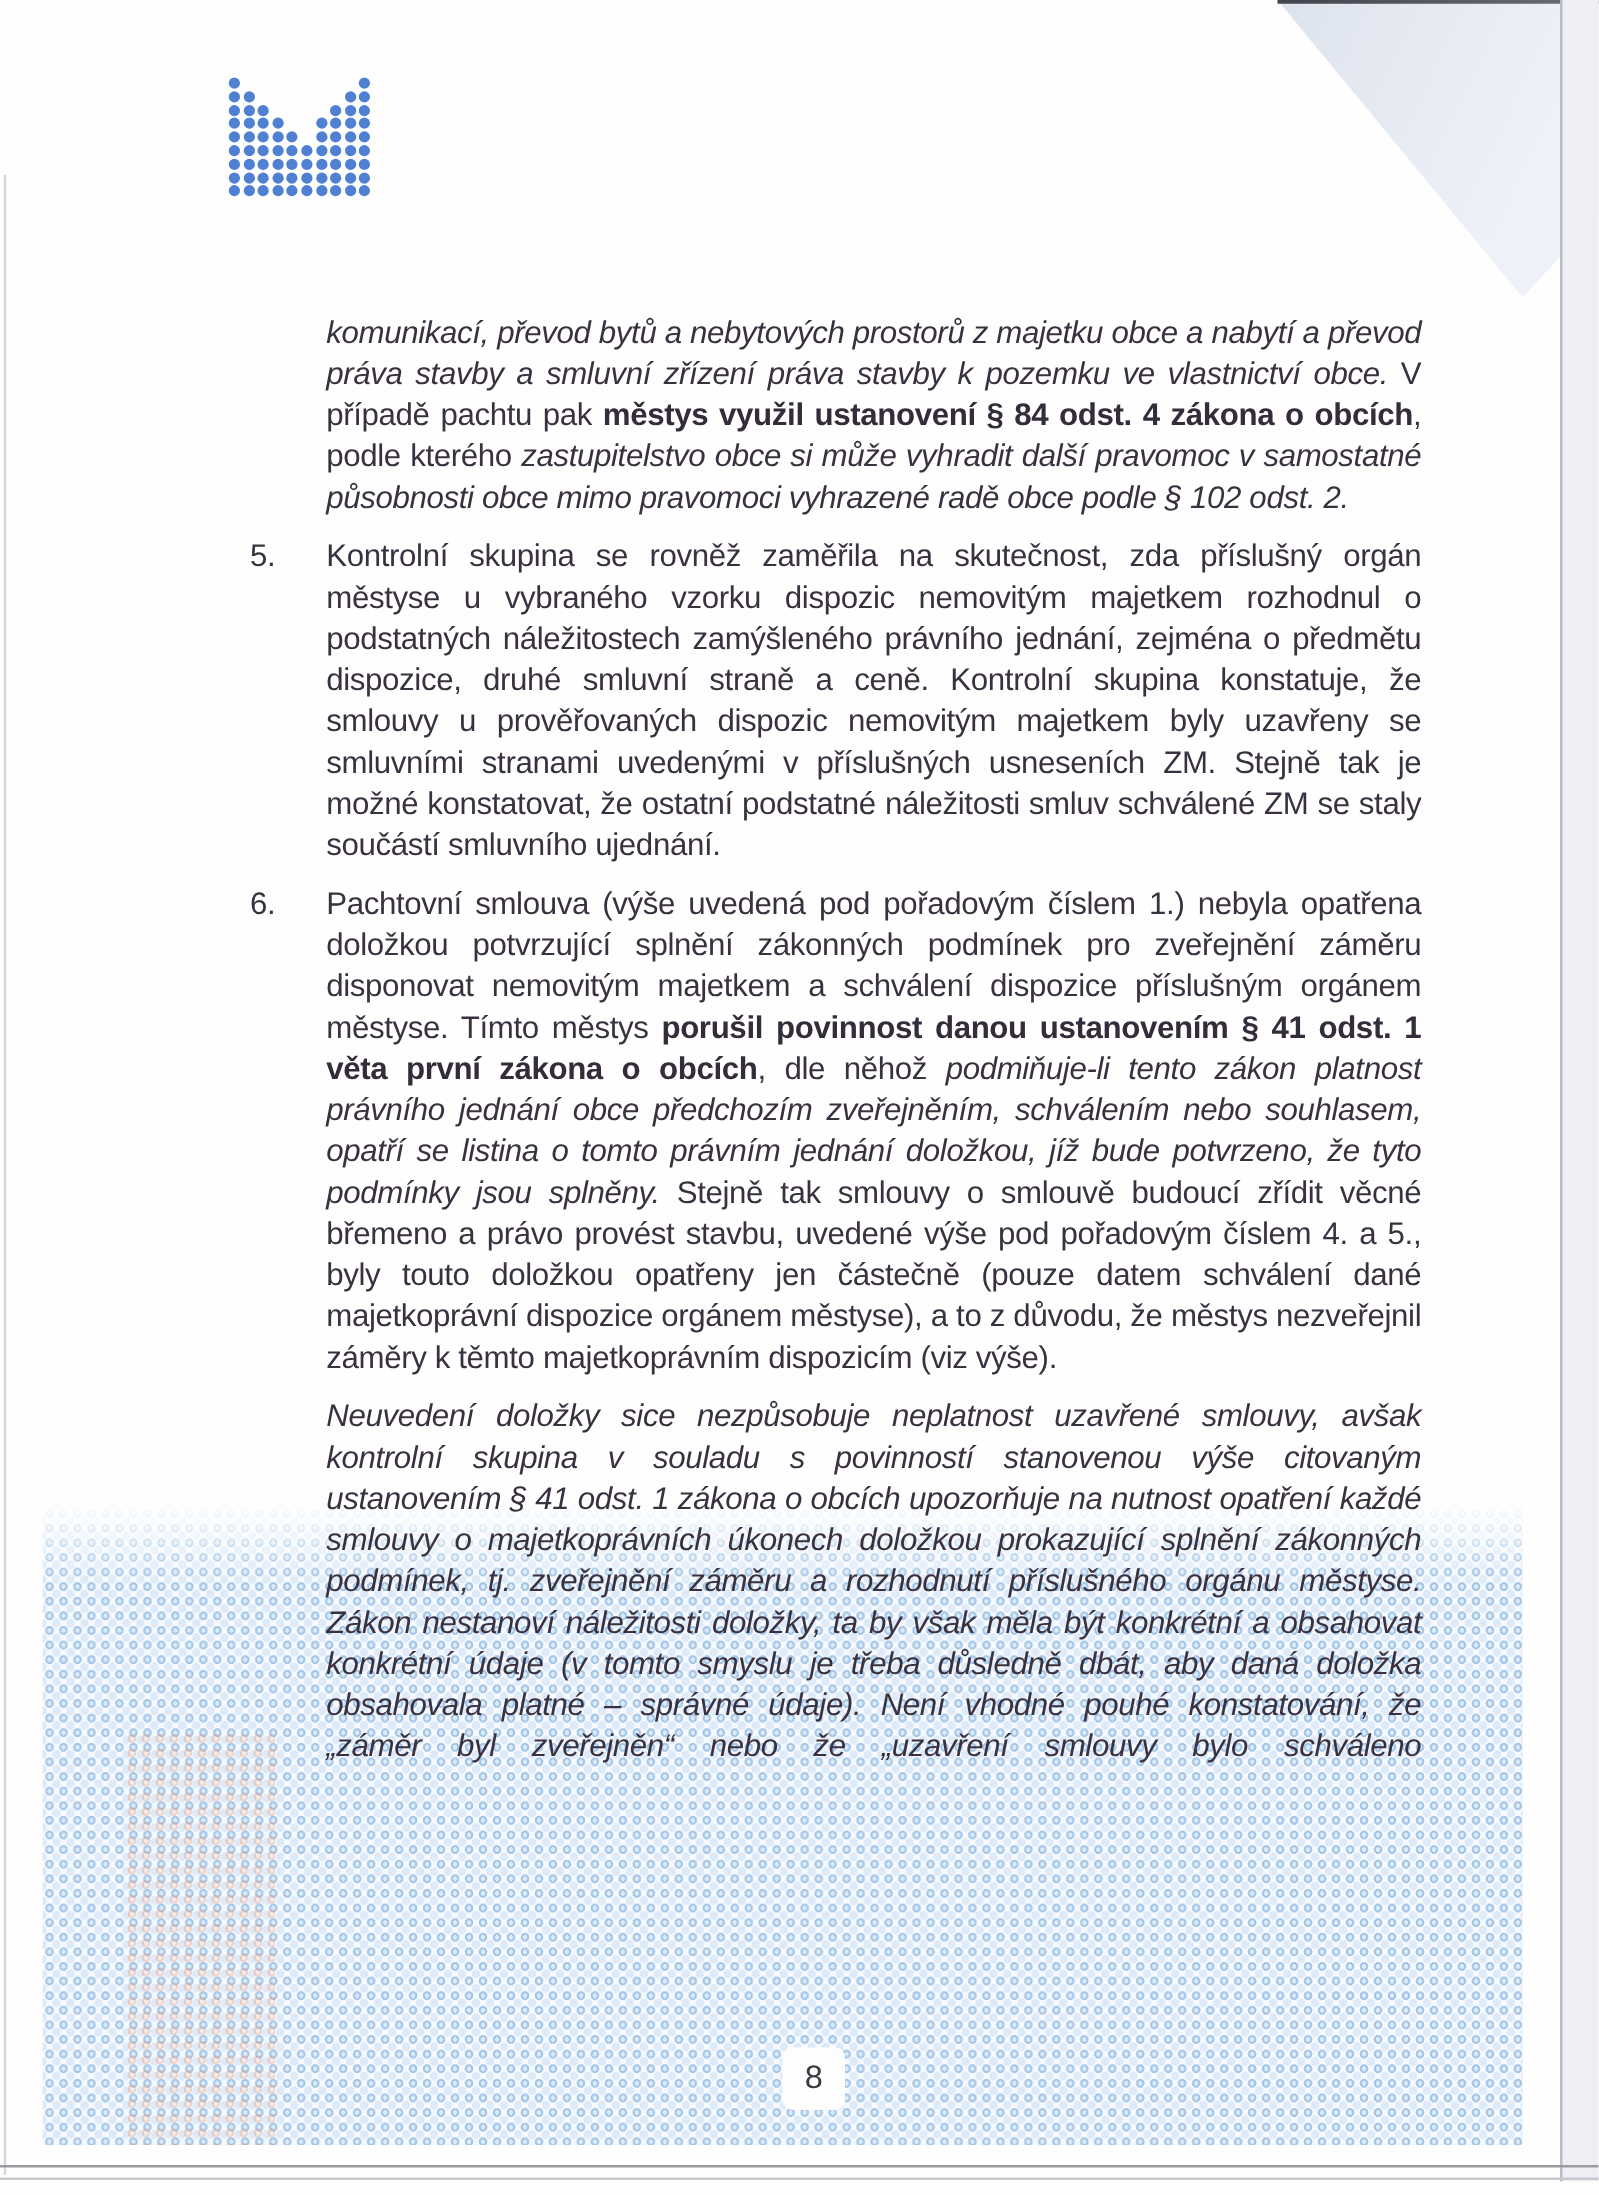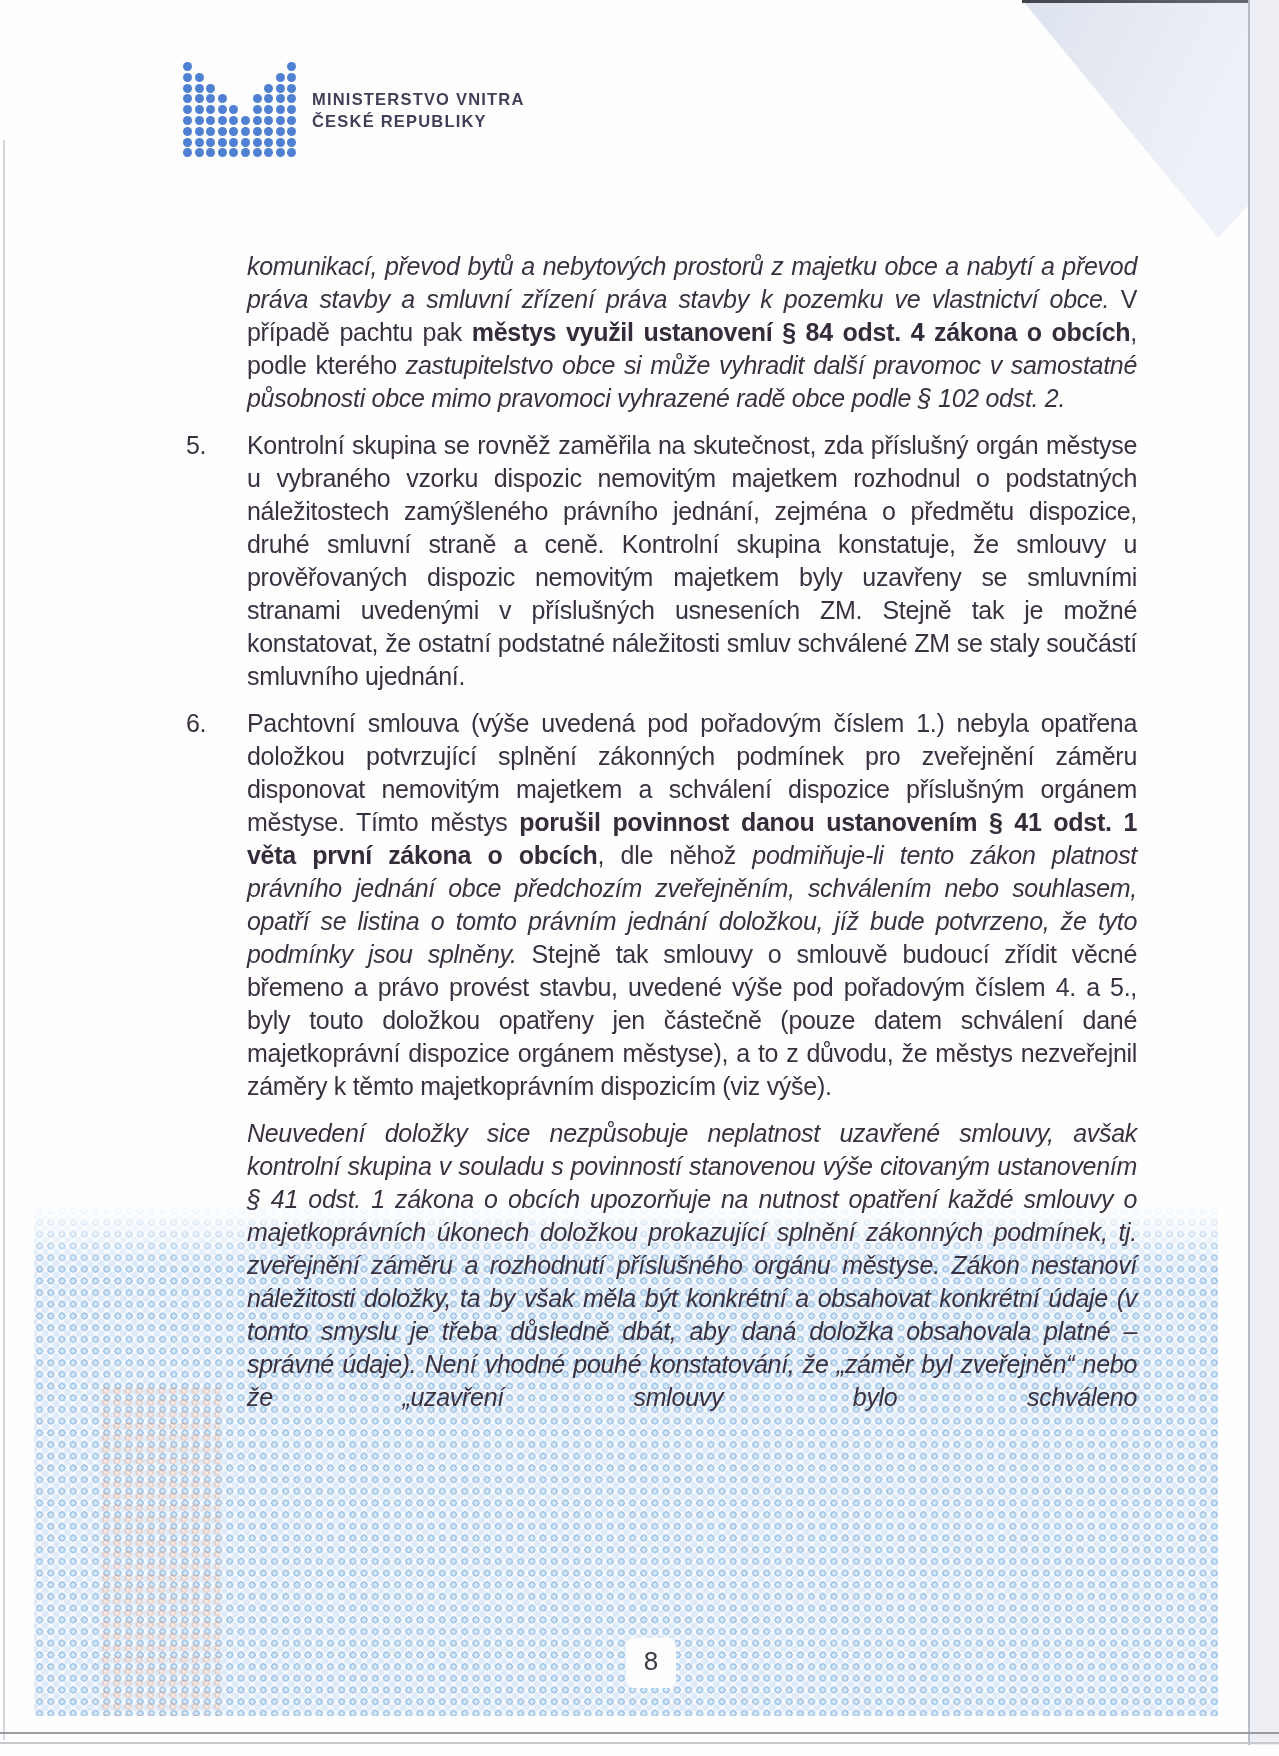--- a/index.html
+++ b/index.html
@@ -41,21 +41,21 @@
     z-index:1;}
   #halftone-warm-band{position:absolute;left:66px;top:180px;width:120px;height:331px;
     background-image:radial-gradient(circle at 5.6px 5.8px, rgba(244,216,200,0.9) 0 1.7px, rgba(222,150,118,0.8) 1.7px 3.4px, rgba(255,255,255,0) 3.7px);
     background-size:11.2px 11.7px;opacity:0.45;}
   #halftone-fade{position:absolute;left:0;top:0;width:100%;height:60px;
     background:linear-gradient(to bottom, rgba(255,255,255,0.96), rgba(255,255,255,0));}
 
   
   #doc-body{position:absolute;left:185px;top:250px;width:952px;z-index:2;
     color:#3a3140;font-size:25px;line-height:33px;letter-spacing:-0.3px;}
-  .para{position:relative;padding-left:61px;margin:0 0 14px 1px;text-align:justify;}
+  .para{position:relative;padding-left:61px;margin:0 0 14px 15px;text-align:justify;}
   .para .num{position:absolute;left:0;top:0;}
   .para.last-justify{text-align-last:justify;}
   .heading{position:relative;padding-left:61px;margin:18px 0 14px 0;font-weight:bold;color:#352c3b;}
   .run-r{font-style:normal;font-weight:normal;}
   .run-b{font-weight:bold;color:#352c3b;}
   .run-i{font-style:italic;}
 
   
   #page-number-patch{position:absolute;left:626px;top:1638px;width:50px;height:50px;
     background:#fdfdfe;border-radius:8px;z-index:2;}
@@ -136,24 +136,20 @@
       <div class="dot" style="left: 11.6px; top: 86.4px; background: rgb(79, 128, 210);"></div>
       <div class="dot" style="left: 23.2px; top: 86.4px; background: rgb(79, 128, 210);"></div>
       <div class="dot" style="left: 34.8px; top: 86.4px; background: rgb(79, 128, 210);"></div>
       <div class="dot" style="left: 46.4px; top: 86.4px; background: rgb(79, 128, 210);"></div>
       <div class="dot" style="left: 58px; top: 86.4px; background: rgb(79, 128, 210);"></div>
       <div class="dot" style="left: 69.6px; top: 86.4px; background: rgb(79, 128, 210);"></div>
       <div class="dot" style="left: 81.2px; top: 86.4px; background: rgb(79, 128, 210);"></div>
       <div class="dot" style="left: 92.8px; top: 86.4px; background: rgb(79, 128, 210);"></div>
       <div class="dot" style="left: 104.4px; top: 86.4px; background: rgb(79, 128, 210);"></div>
     </div>
-  <div id="ministry-name" style="color: rgb(67, 62, 88);">
-    <div>MINISTERSTVO VNITRA</div>
-    <div>ČESKÉ REPUBLIKY</div>
-  </div>
 
   <div id="halftone">
     <div id="halftone-warm-band"></div>
     <div id="halftone-fade"></div>
   </div>
 
   <div id="doc-body">
       <div class="para"><span class="run-i">komunikací, převod bytů a nebytových prostorů z majetku obce a nabytí a převod práva stavby a smluvní zřízení práva stavby k pozemku ve vlastnictví obce. </span><span class="run-r">V případě pachtu pak </span><span class="run-b">městys využil ustanovení § 84 odst. 4 zákona o obcích</span><span class="run-r">, podle kterého </span><span class="run-i">zastupitelstvo obce si může vyhradit další pravomoc v samostatné působnosti obce mimo pravomoci vyhrazené radě obce podle § 102 odst. 2.</span></div>
       <div class="para"><span class="num">5.</span><span class="run-r">Kontrolní skupina se rovněž zaměřila na skutečnost, zda příslušný orgán městyse u vybraného vzorku dispozic nemovitým majetkem rozhodnul o podstatných náležitostech zamýšleného právního jednání, zejména o předmětu dispozice, druhé smluvní straně a ceně. Kontrolní skupina konstatuje, že smlouvy u prověřovaných dispozic nemovitým majetkem byly uzavřeny se smluvními stranami uvedenými v příslušných usneseních ZM. Stejně tak je možné konstatovat, že ostatní podstatné náležitosti smluv schválené ZM se staly součástí smluvního ujednání.</span></div>
       <div class="para"><span class="num">6.</span><span class="run-r">Pachtovní smlouva (výše uvedená pod pořadovým číslem 1.) nebyla opatřena doložkou potvrzující splnění zákonných podmínek pro zveřejnění záměru disponovat nemovitým majetkem a schválení dispozice příslušným orgánem městyse. Tímto městys </span><span class="run-b">porušil povinnost danou ustanovením § 41 odst. 1 věta první zákona o obcích</span><span class="run-r">, dle něhož </span><span class="run-i">podmiňuje-li tento zákon platnost právního jednání obce předchozím zveřejněním, schválením nebo souhlasem, opatří se listina o tomto právním jednání doložkou, jíž bude potvrzeno, že tyto podmínky jsou splněny. </span><span class="run-r">Stejně tak smlouvy o smlouvě budoucí zřídit věcné břemeno a právo provést stavbu, uvedené výše pod pořadovým číslem 4. a 5., byly touto doložkou opatřeny jen částečně (pouze datem schválení dané majetkoprávní dispozice orgánem městyse), a to z důvodu, že městys nezveřejnil záměry k těmto majetkoprávním dispozicím (viz výše).</span></div>

